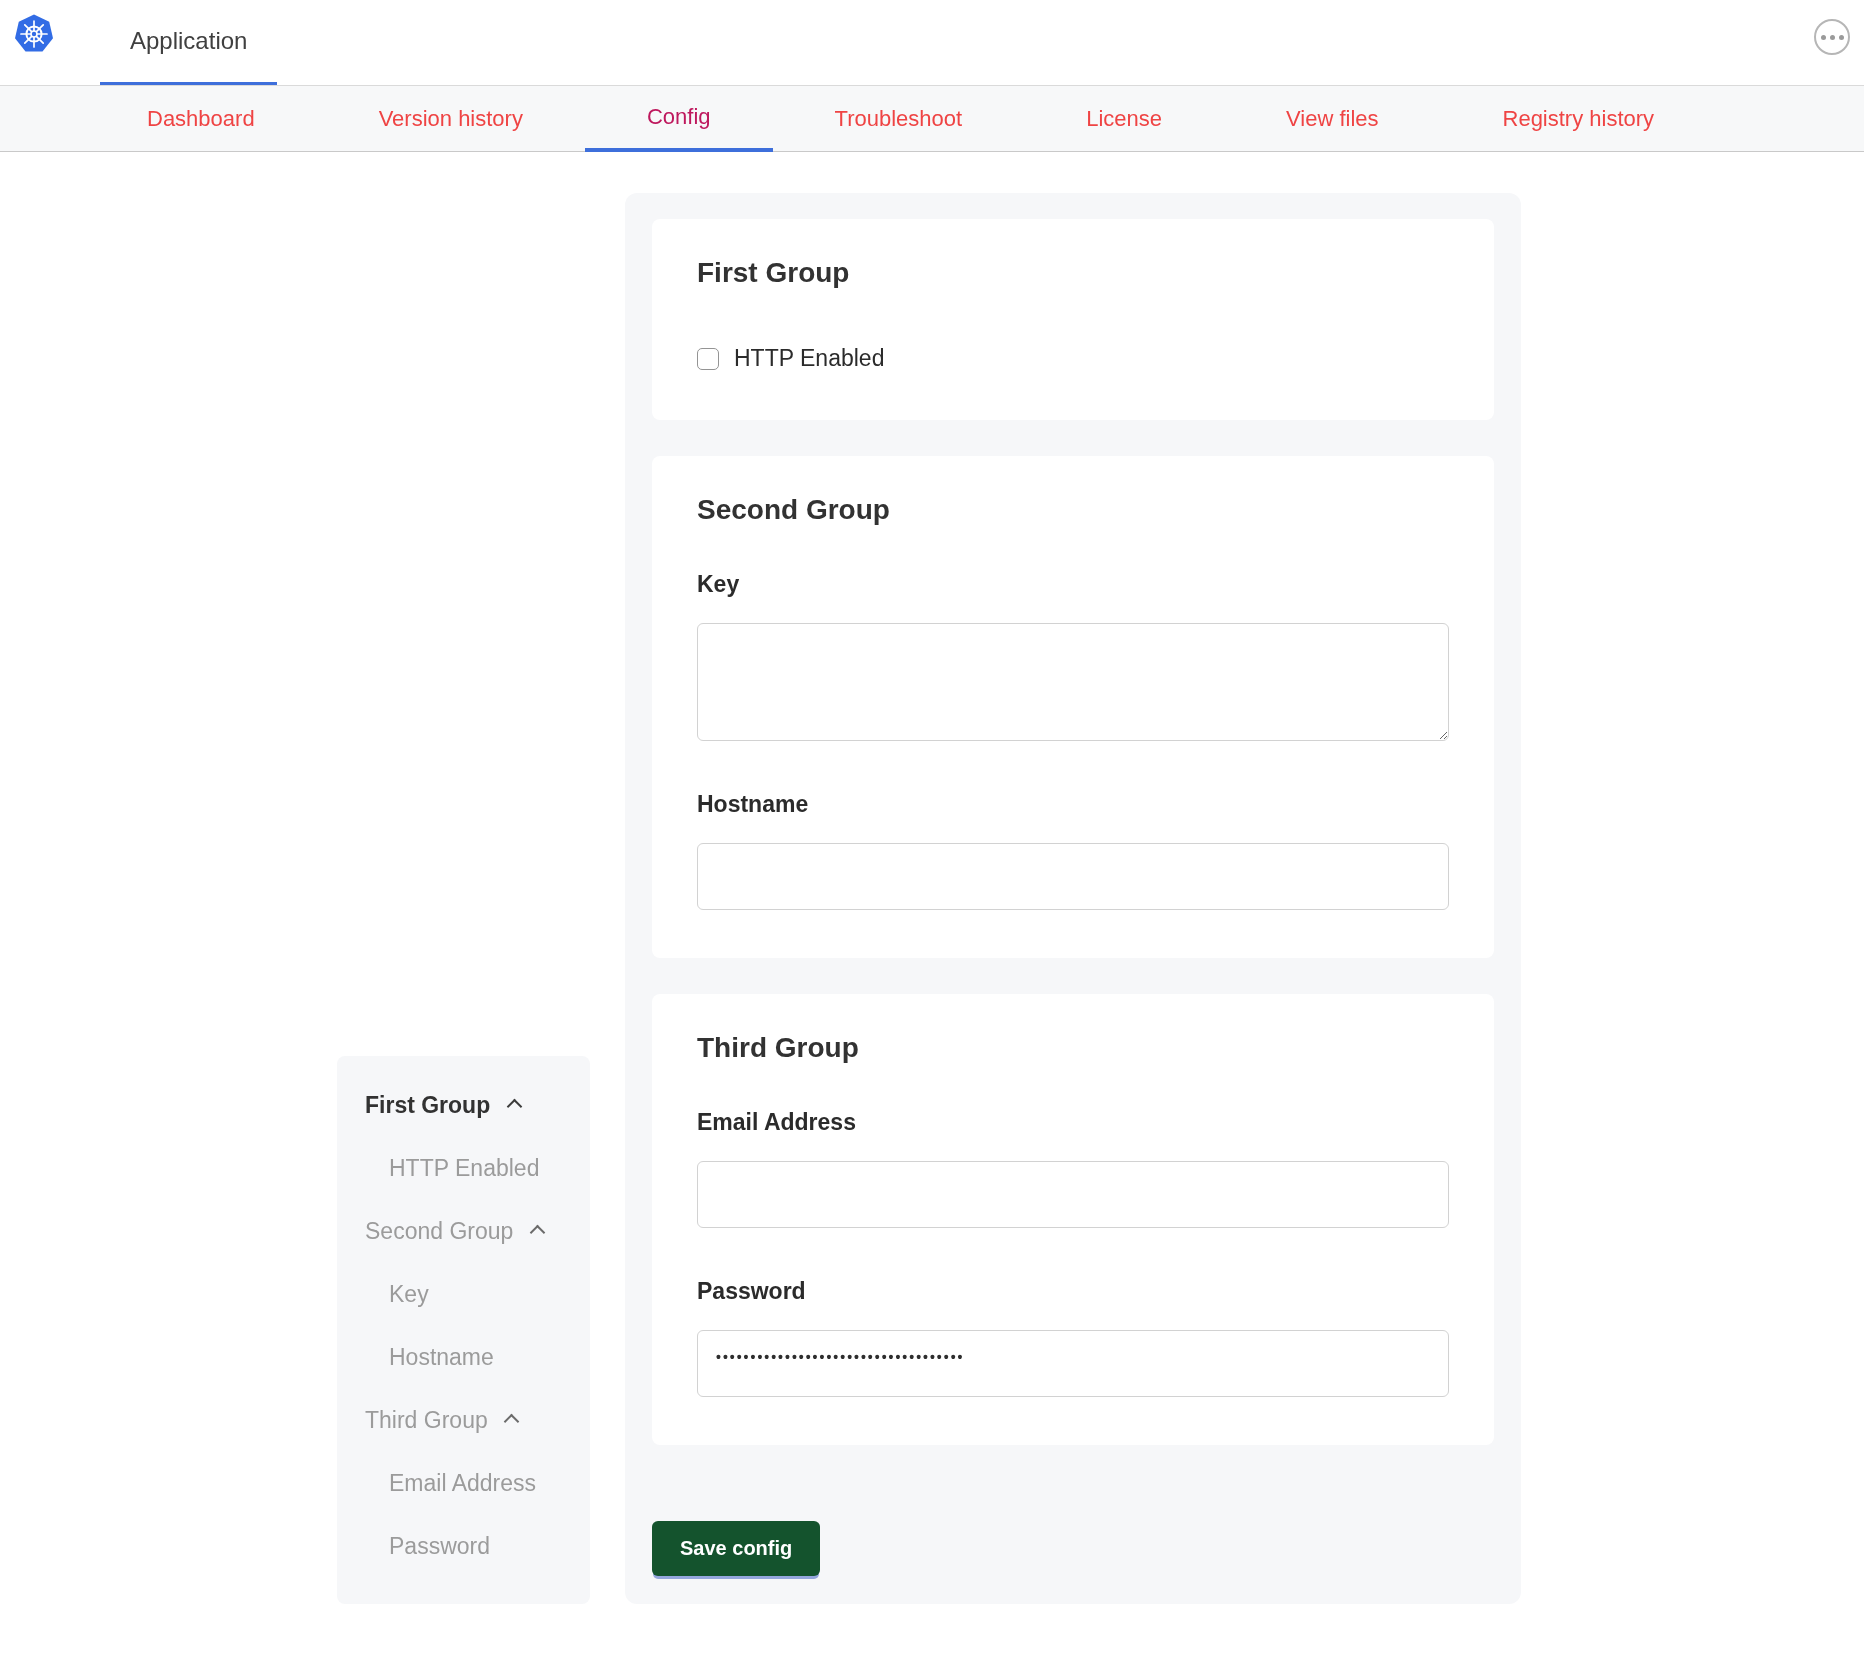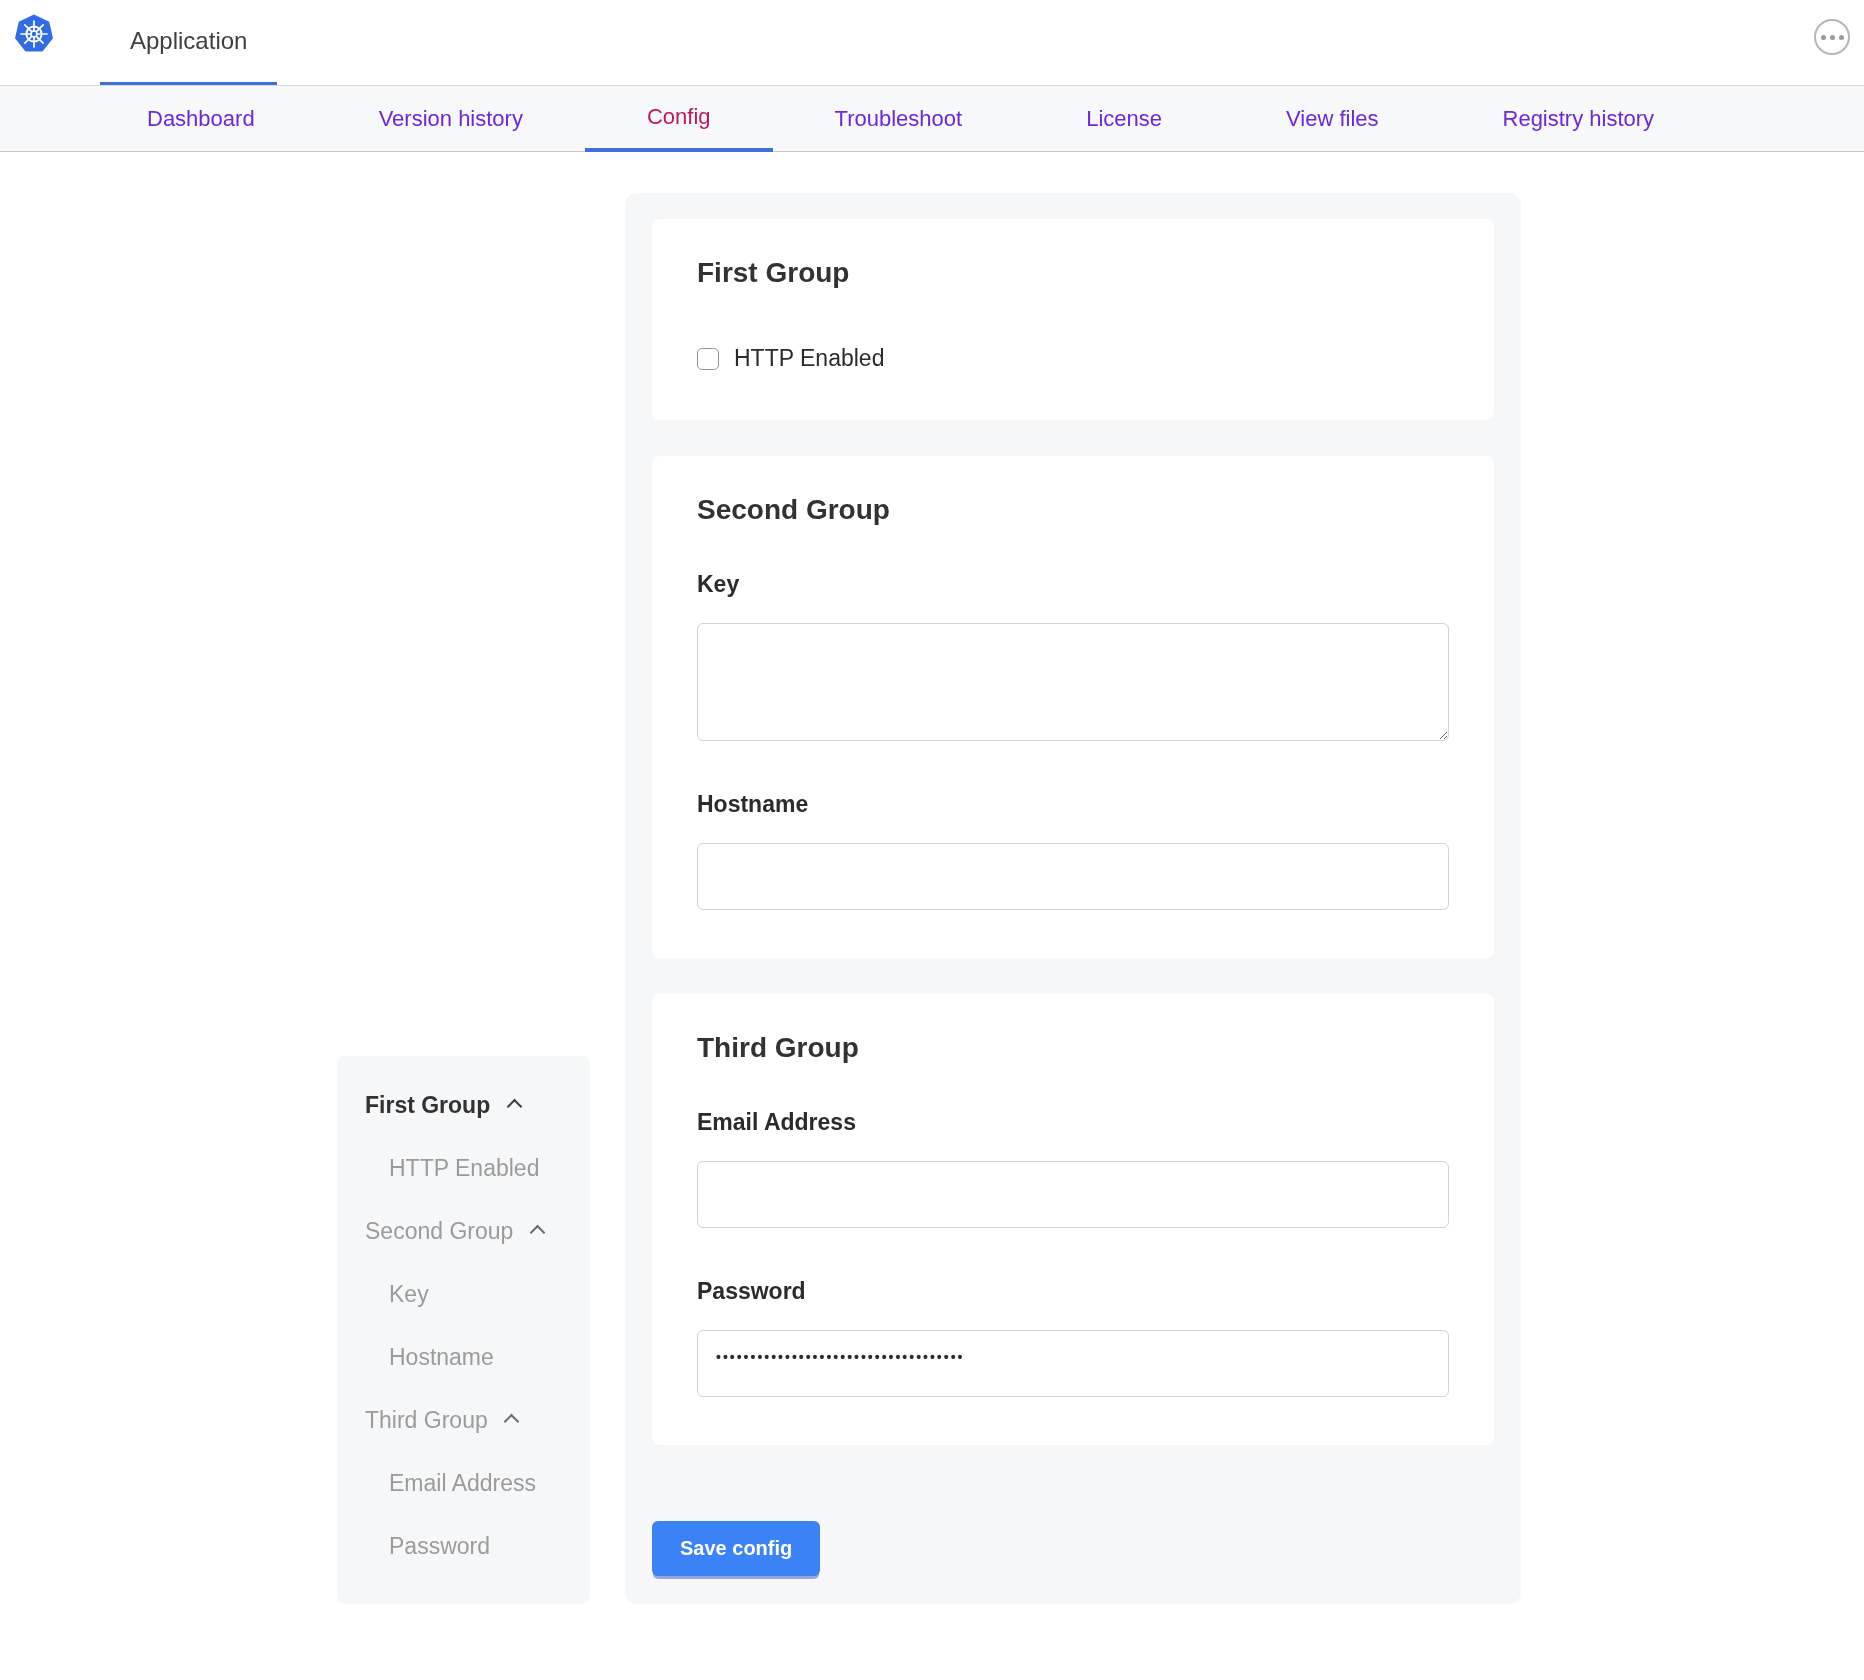--- a/index.html
+++ b/index.html
@@ -16,21 +16,21 @@
   .menu-btn { position:absolute; right:14px; top:19px; width:36px; height:36px;
     border:2px solid #b6b6b6; border-radius:50%; display:flex;
     align-items:center; justify-content:center; gap:4px; cursor:pointer; background:#fff; }
   .menu-btn .dot { width:5px; height:5px; border-radius:50%; background:#9a9a9a; }
 
   
   .navbar { height:67px; background:#f7f8f9; border-top:1px solid #dadada;
     border-bottom:1px solid #c9c9c9; display:flex; align-items:stretch;
     padding-left:85px; }
   .nav-tab { padding:0 62px; display:flex; align-items:center; font-size:22px;
-    color:#6d28d9; cursor:pointer; white-space:nowrap; }
+    color:#ef4444; cursor:pointer; white-space:nowrap; }
   .nav-tab.active { color:#be185d; font-weight:500;
     border-bottom:4px solid #3e6fdb; margin-bottom:-1px; }
 
   
   .content { display:flex; align-items:flex-end; }
 
   .sidebar { margin:45px 0 0 337px; width:253px; background:#f6f7f9;
     border-radius:8px; padding:36px 10px 44px 28px; }
   .side-item { font-size:23px; color:#9b9b9b; margin-bottom:36px; cursor:pointer;
     white-space:nowrap; }
@@ -61,21 +61,21 @@
   .field-label.first { margin-top:45px; }
 
   textarea.cfg, input.cfg { margin-top:25px; width:100%; border:1px solid #d2d2d2;
     border-radius:6px; background:#fff; font-family:"Liberation Sans",sans-serif;
     font-size:20px; color:#323232; padding:14px 18px; outline:none; display:block; }
   textarea.cfg { height:118px; resize:both; }
   input.cfg { height:67px; }
   input.cfg.pw { font-size:14px; font-weight:700; letter-spacing:2px;
     color:#2e2e2e; padding-top:0; padding-bottom:14px; }
 
-  .save-btn { margin-top:40px; background:#3b82f6; color:#ffffff; border:none;
+  .save-btn { margin-top:40px; background:#14532d; color:#ffffff; border:none;
     font-family:"Liberation Sans",sans-serif; font-size:20px; font-weight:700;
     padding:16px 28px; border-radius:6px; cursor:pointer;
     box-shadow:0 4px 0 -1px #94a6dc; }
 </style>
 </head>
 <body>
 
 <div class="topbar">
   <div class="logo">
     <svg viewBox="0 0 40 40" width="40" height="40">

